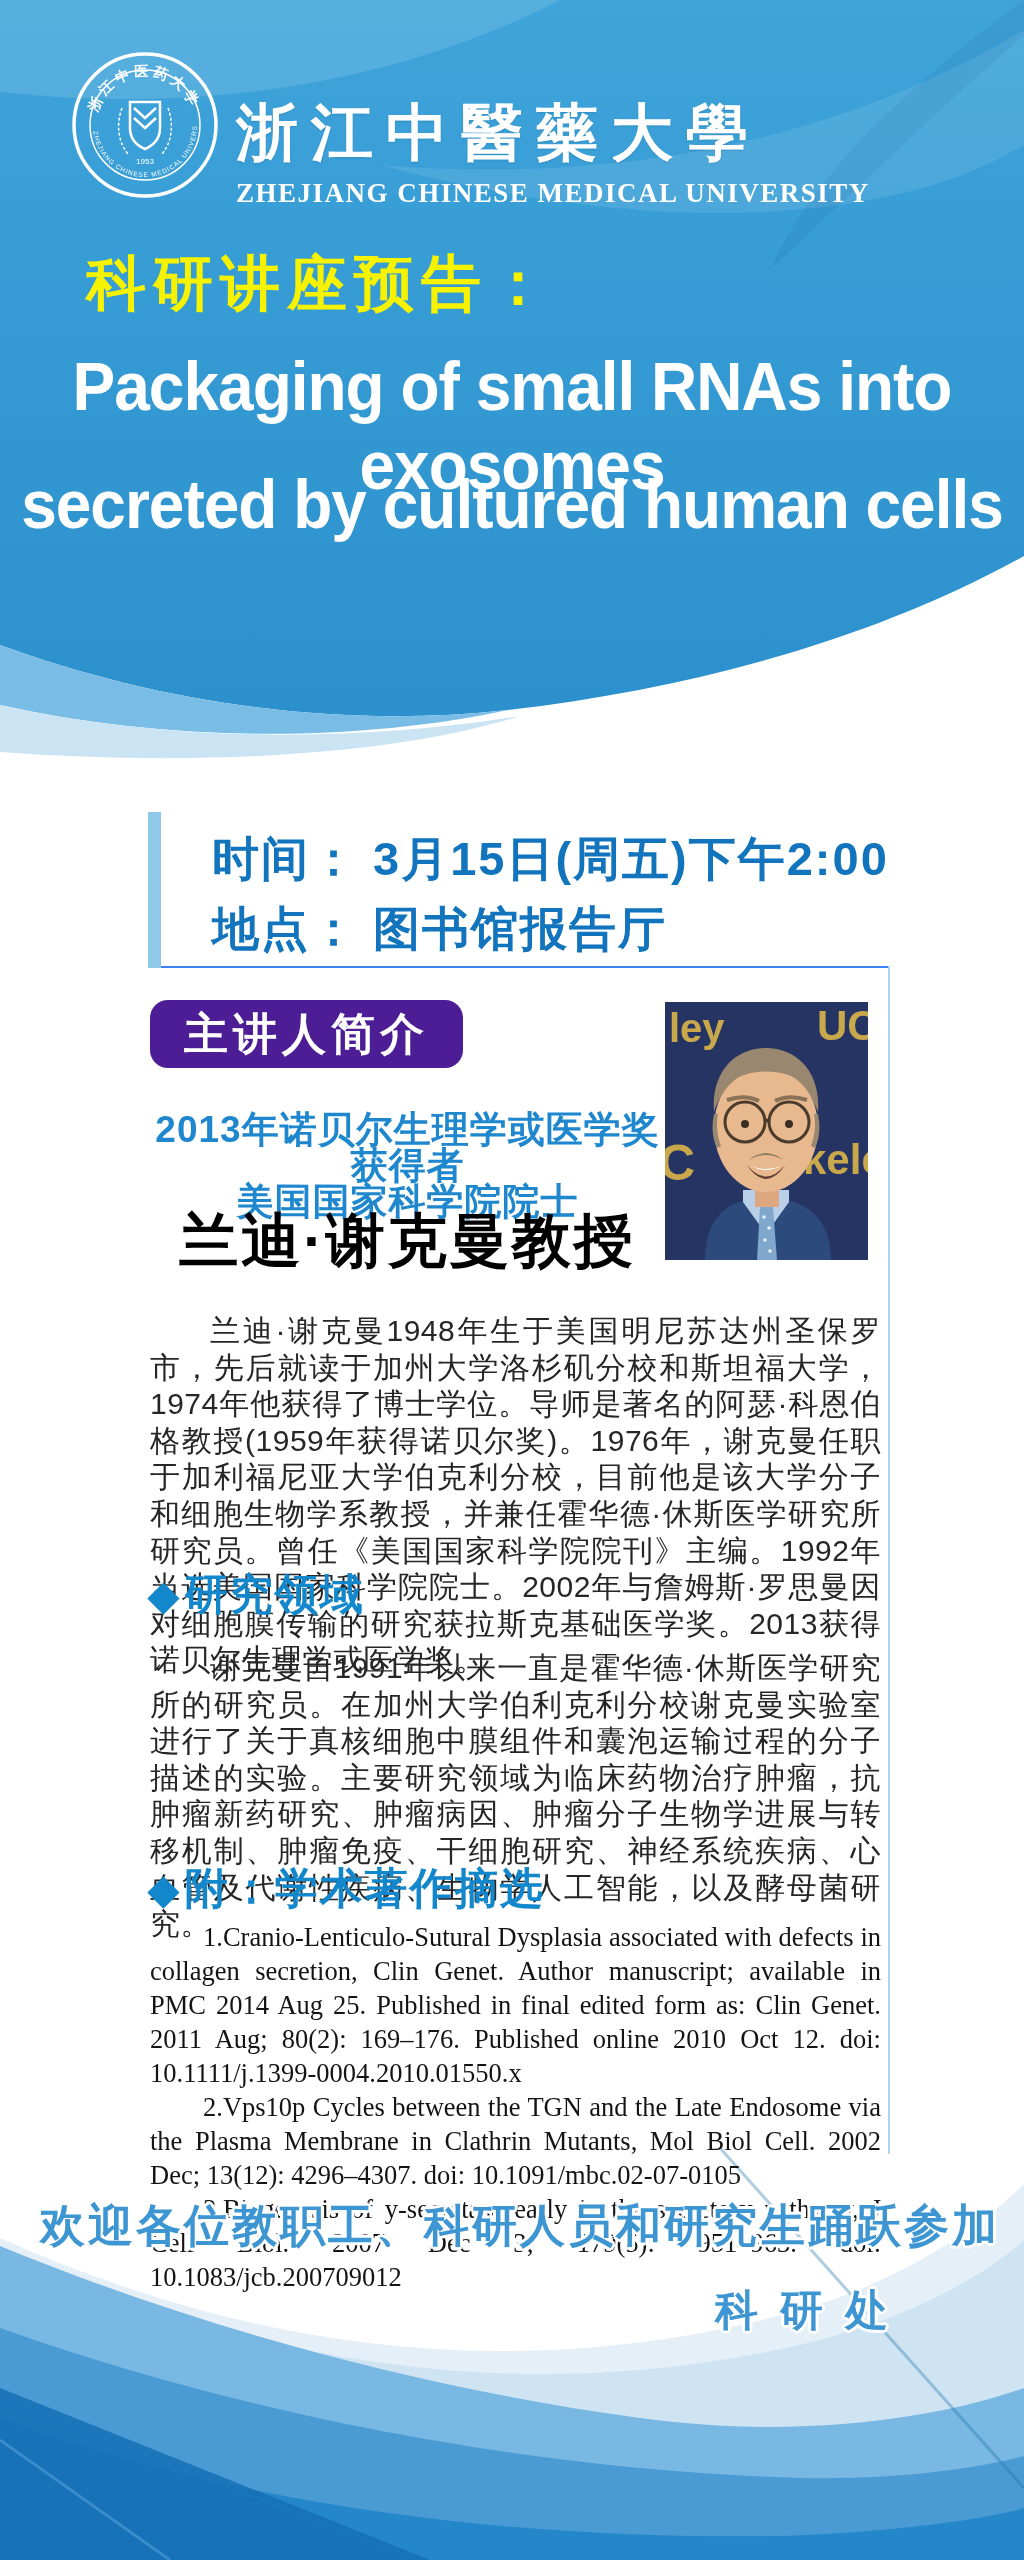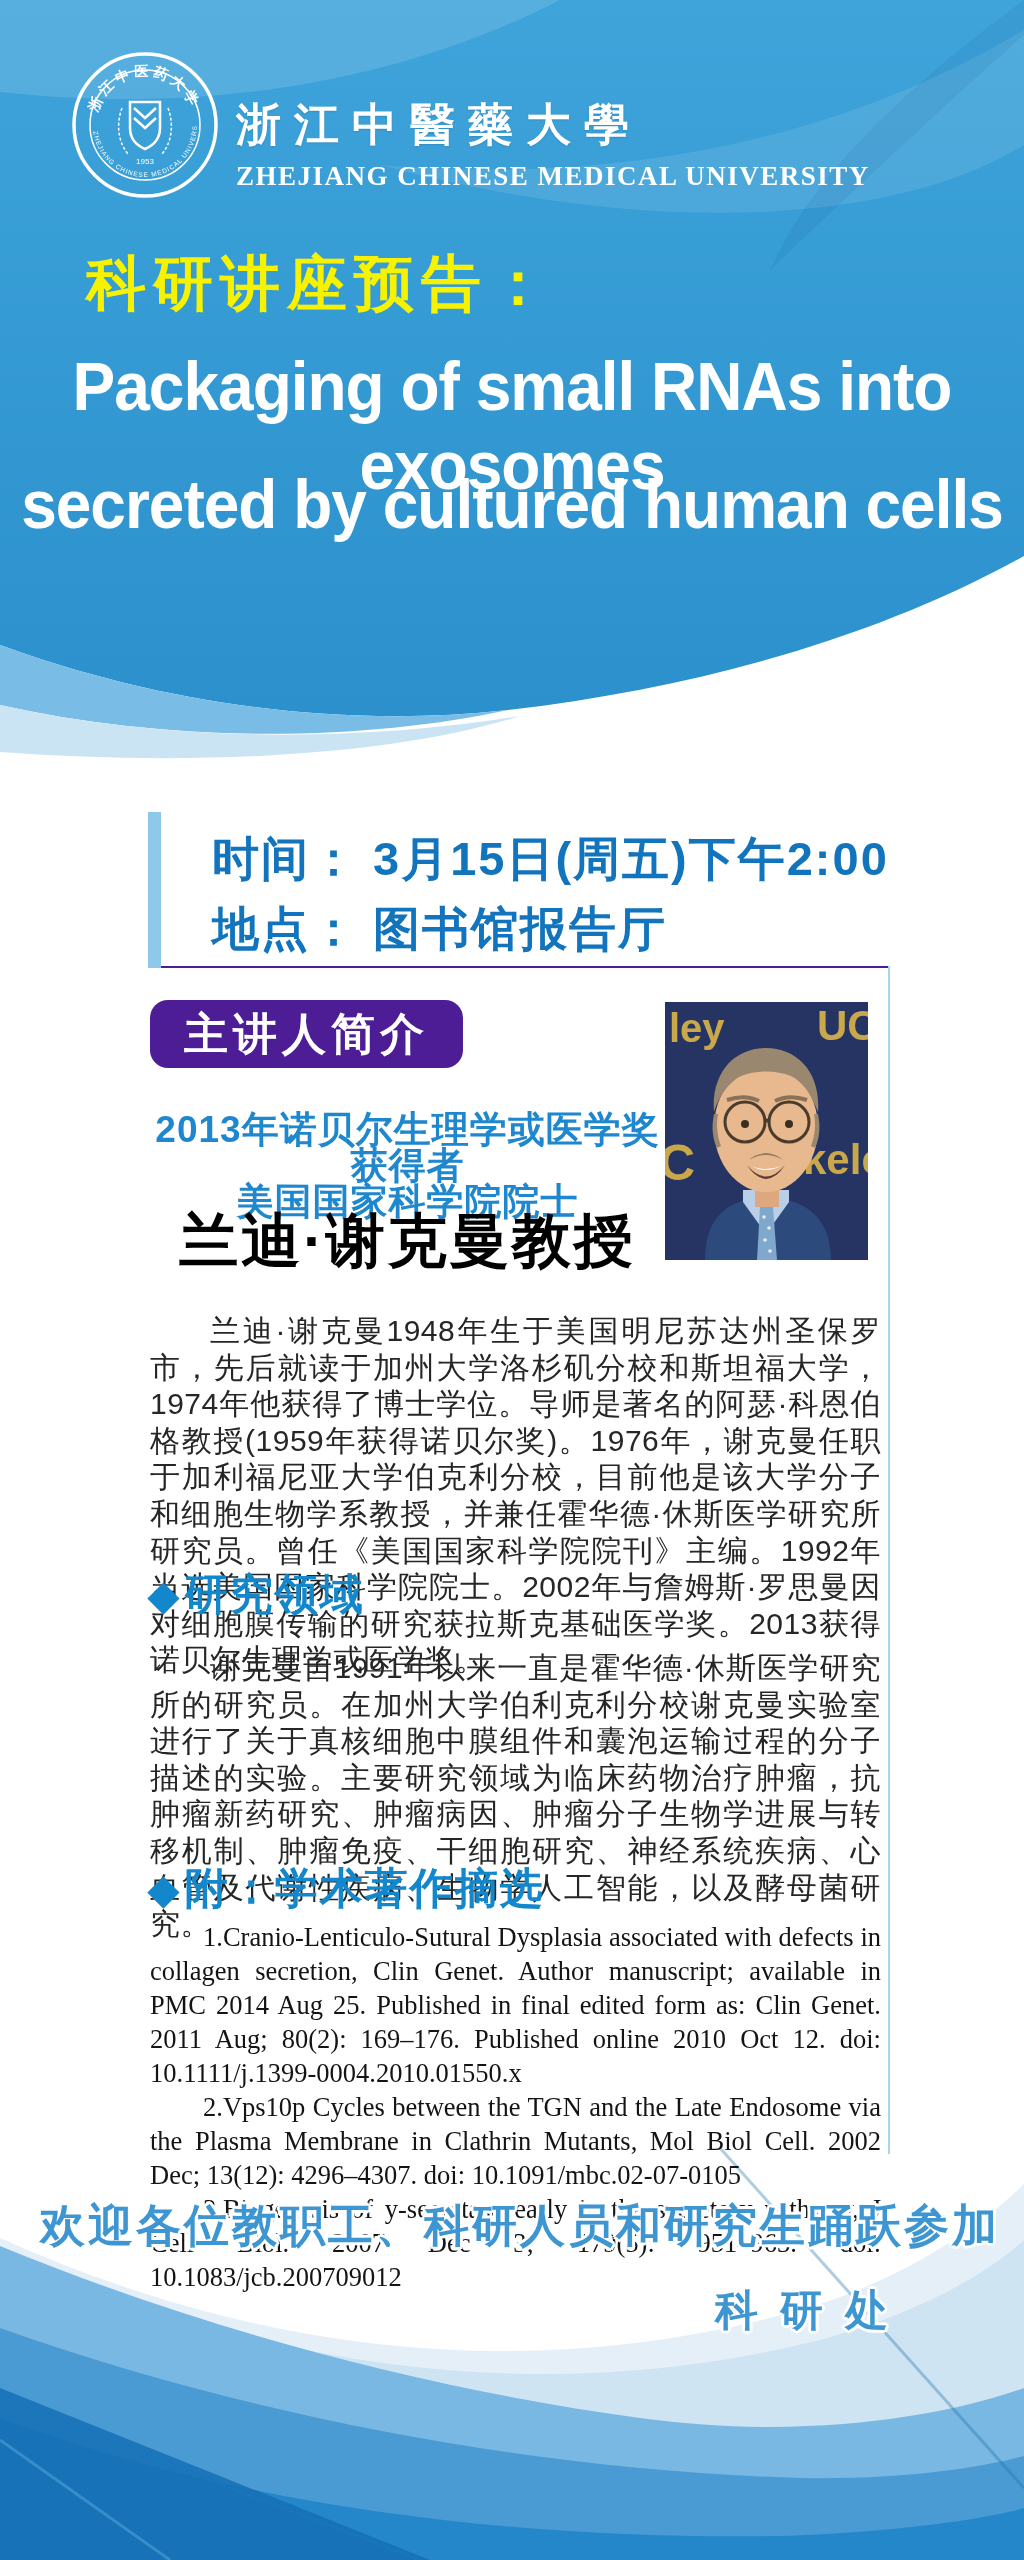--- a/index.html
+++ b/index.html
@@ -5,34 +5,34 @@
   html,body{margin:0;padding:0;background:#ffffff;}
   .poster{position:relative;width:1024px;height:2560px;overflow:hidden;background:#ffffff;
           font-family:"Liberation Sans",sans-serif;}
   svg text{font-family:"Liberation Sans",sans-serif;}
 
   
   .bg-top{position:absolute;top:0;left:0;}
   .bg-bottom{position:absolute;top:2088px;left:0;}
   .brand{position:absolute;top:50px;left:70px;display:flex;align-items:flex-start;}
   .brand-text{margin-left:16px;margin-top:52px;}
-  .uni-zh{color:#ffffff;font-size:45px;font-weight:700;letter-spacing:13px;line-height:1;
+  .uni-zh{color:#ffffff;font-size:62px;font-weight:700;letter-spacing:13px;line-height:1;
           text-shadow:0 1px 2px rgba(0,40,90,.15);}
   .uni-en{color:#ffffff;font-size:27px;font-weight:700;letter-spacing:1.5px;margin-top:14px;
           font-family:"Liberation Serif",serif;}
   .notice{position:absolute;top:244px;left:86px;font-size:60px;font-weight:900;color:#f7f300;
           letter-spacing:7px;}
   .title-en{position:absolute;left:0;width:1024px;text-align:center;color:#ffffff;
             font-size:64px;font-weight:800;letter-spacing:-1px;transform:scaleY(1.06);}
   .title-l1{top:352px;}
   .title-l2{top:468px;}
 
   
   .info-card{position:absolute;top:812px;left:148px;width:741px;height:156px;
-             border-bottom:2px solid #4c1d95;box-sizing:border-box;padding:12px 0 0 64px;}
+             border-bottom:2px solid #3b82f6;box-sizing:border-box;padding:12px 0 0 64px;}
   .info-bar{position:absolute;top:0;left:0;width:13px;height:156px;background:#8ec9ea;}
   .info-line{color:#1174bd;font-size:47px;font-weight:800;line-height:70px;letter-spacing:2px;}
   .info-line .lbl{margin-right:14px;}
   .v-divider{position:absolute;left:888px;top:966px;width:2px;height:1188px;background:#a9d4ec;}
 
   
   .badge{position:absolute;top:1000px;left:150px;background:#4c1d95;color:#fff;
          border-radius:18px;font-size:44px;font-weight:700;letter-spacing:5px;
          padding:10px 34px;line-height:1.1;}
   .photo{position:absolute;top:1002px;left:665px;width:203px;height:298px;overflow:hidden;}

